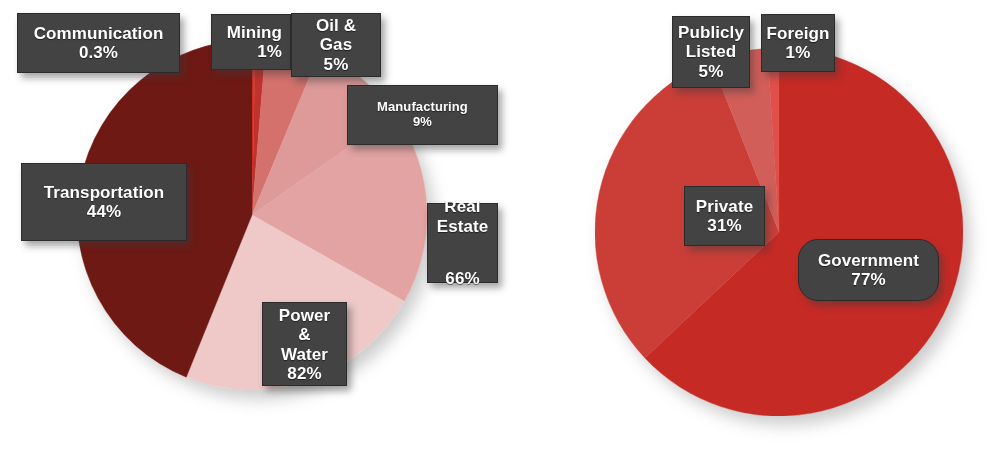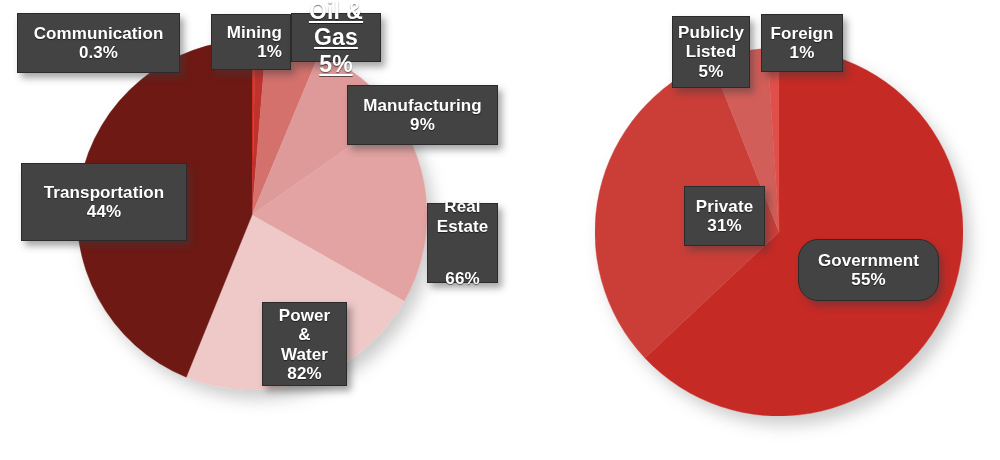--- a/index.html
+++ b/index.html
@@ -88,26 +88,26 @@
   <div class="callout" style="left:17px; top:13px; width:163px; height:60px; font-size:17px;">
     <span class="ln">Communication</span>
     <span class="pct">0.3%</span>
   </div>
 
   <div class="callout" style="left:211px; top:14px; width:80px; height:56px; font-size:17px;align-items:flex-end;">
     <span class="ln">Mining</span>
     <span class="pct">1%</span>
   </div>
 
-  <div class="callout" style="left:291px; top:13px; width:90px; height:49px; font-size:23px;text-decoration:underline;">
+  <div class="callout" style="left:291px; top:13px; width:90px; height:64px; font-size:17px;">
     <span class="ln">Oil &amp; Gas</span>
     <span class="pct">5%</span>
   </div>
 
-  <div class="callout" style="left:347px; top:85px; width:151px; height:60px; font-size:17px;">
+  <div class="callout" style="left:347px; top:85px; width:151px; height:60px; font-size:13px;">
     <span class="ln">Manufacturing</span>
     <span class="pct">9%</span>
   </div>
 
   <div class="callout" style="left:427px; top:203px; width:71px; height:80px; font-size:17px;gap:33px;">
     <span class="ln">Real
 Estate</span>
     <span class="pct">66%</span>
   </div>
 
@@ -121,28 +121,28 @@
     <span class="ln">Transportation</span>
     <span class="pct">44%</span>
   </div>
 
   <div class="callout" style="left:672px; top:16px; width:78px; height:72px; font-size:17px;">
     <span class="ln">Publicly
 Listed</span>
     <span class="pct">5%</span>
   </div>
 
-  <div class="callout" style="left:761px; top:14px; width:82px; height:58px; font-size:17px;">
+  <div class="callout" style="left:761px; top:14px; width:74px; height:58px; font-size:17px;">
     <span class="ln">Foreign</span>
     <span class="pct">1%</span>
   </div>
 
   <div class="callout" style="left:684px; top:186px; width:81px; height:60px; font-size:17px;">
     <span class="ln">Private</span>
     <span class="pct">31%</span>
   </div>
 
   <div class="callout" style="left:798px; top:239px; width:141px; height:62px; font-size:17px;border-radius:20px;">
     <span class="ln">Government</span>
-    <span class="pct">55%</span>
+    <span class="pct">77%</span>
   </div>
 
 </div>
 
 </body></html>

